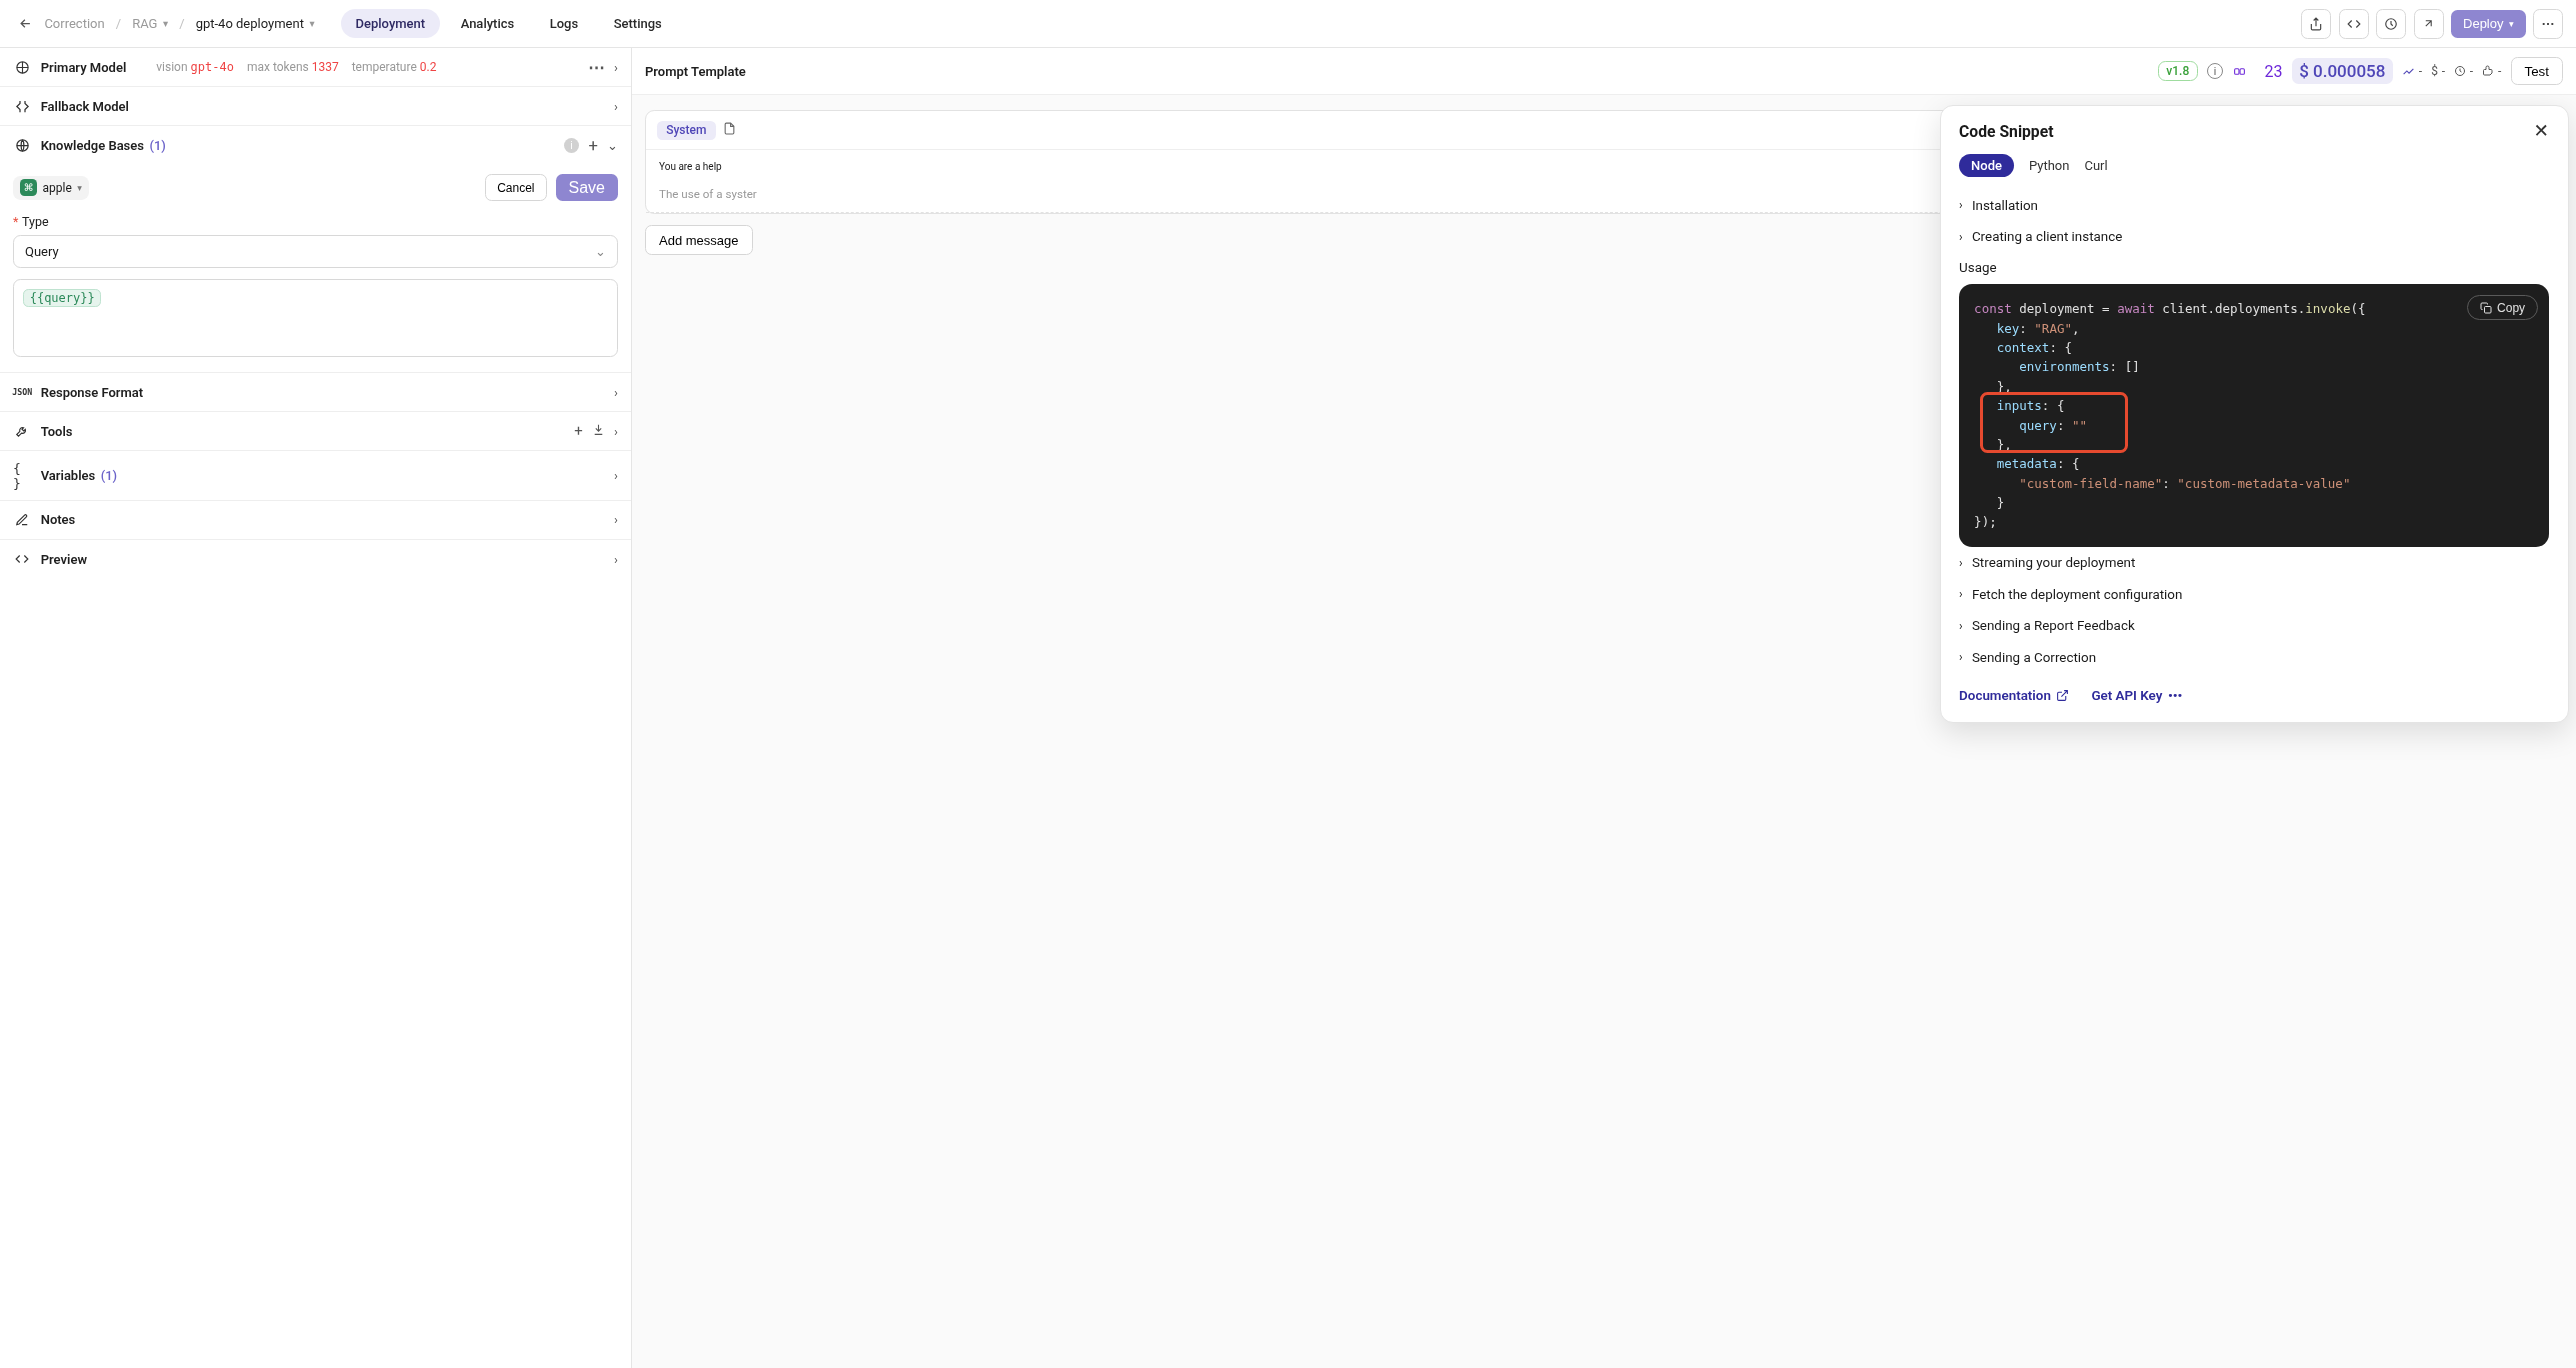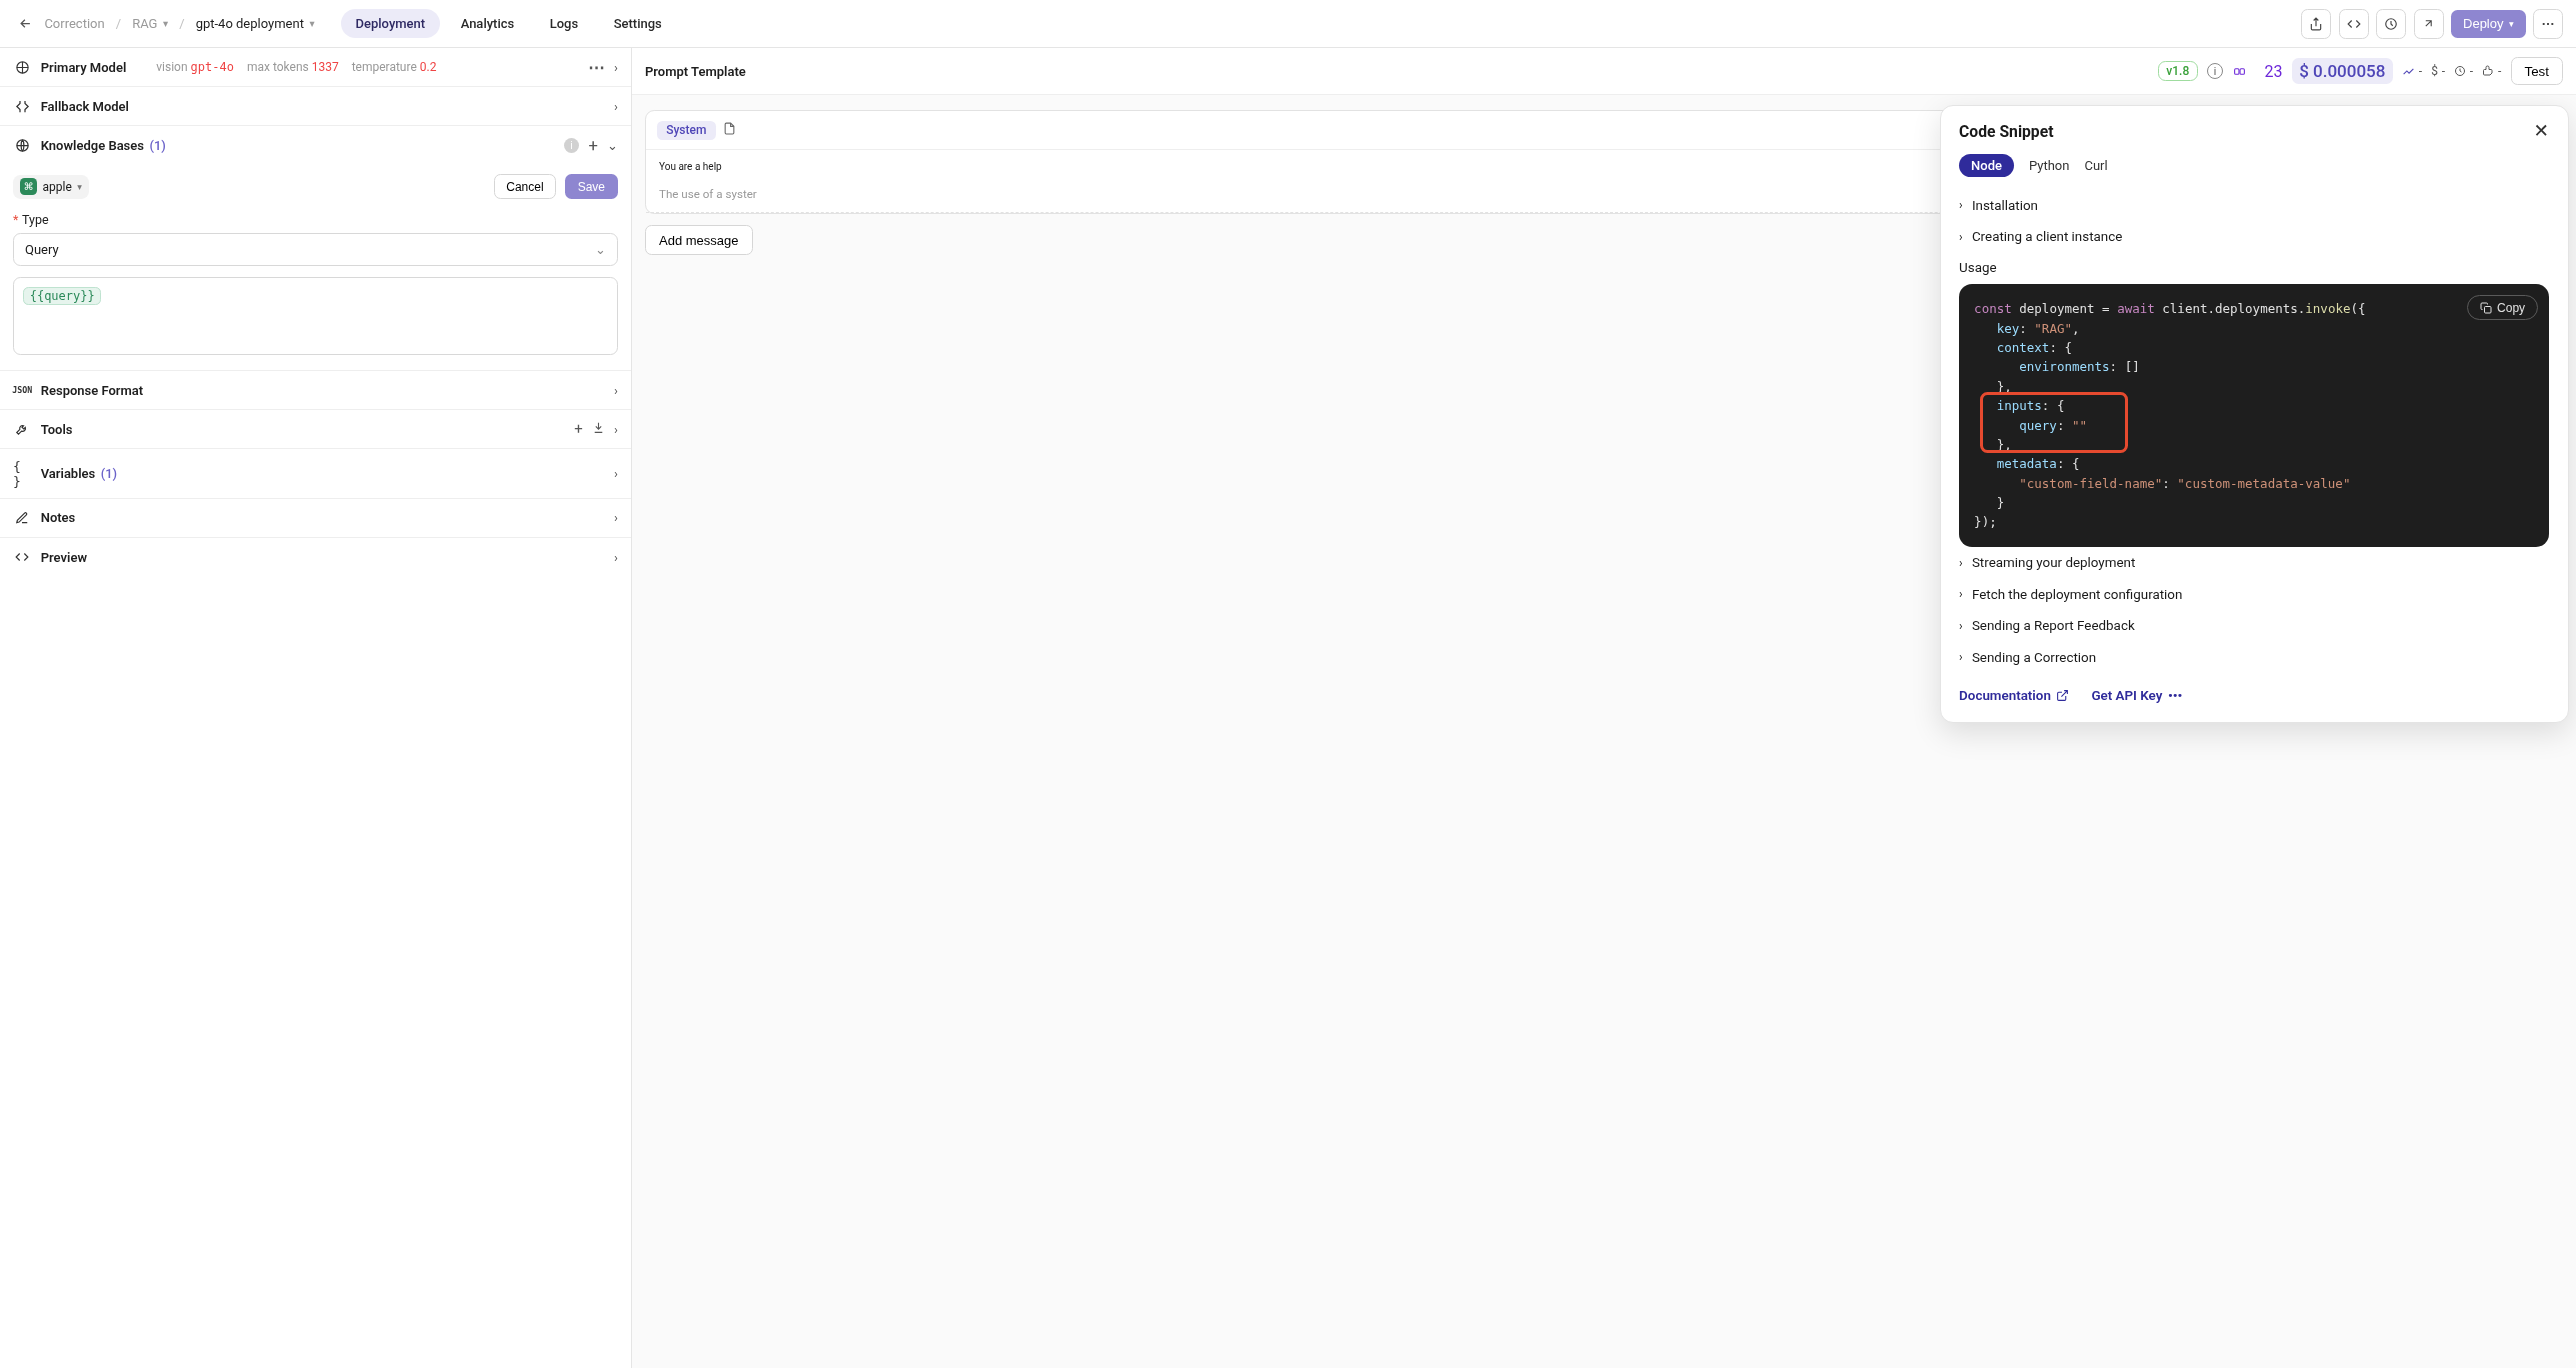--- a/index.html
+++ b/index.html
@@ -59,21 +59,21 @@
 .kb-body { padding: 9.2px 13px 15px; border-bottom: 0.9px solid #eee; }
 .kb-chips { display: flex; align-items: center; gap: 9.2px; }
 .chip {
   display: inline-flex; align-items: center; gap: 5.5px;
   background: #f3f3f3; border-radius: 7.4px; padding: 3.7px 7.4px; font-size: 12px;
 }
 .chip .kb-ico { width:16.6px; height:16.6px; background:#2c8a5a; border-radius:4.6px; display:inline-flex; align-items:center; justify-content:center; color:#fff; font-size:10.2px; }
 .chip .chev { font-size: 9.2px; color: #777; }
 .kb-btns { margin-left: auto; display: flex; gap: 9px; }
 .btn-outline { border:0.9px solid #d6d6d6; background:#fff; padding:4.6px 11px; border-radius:6.5px; font-size:12px; cursor:pointer; }
-.btn-primary { border:none; background:#8e86d0; color:#fff; padding:4.6px 13px; border-radius:6.5px; font-size:12px; cursor:pointer; }
+.btn-primary { border:none; background:#8e86d0; color:#fff; padding:4.6px 13px; border-radius:6.5px; font-size:16px; cursor:pointer; }
 .form-group { margin-top: 13px; }
 .form-label { font-size: 12.5px; color:#222; margin-bottom:5.5px; display:flex; align-items:center; gap:3.7px; }
 .form-label .req { color:#e74c3c; }
 .select-field {
   width: 100%; border:0.9px solid #d8d8d8; border-radius:7.4px; padding:8.3px 11px;
   font-size:13px; display:flex; justify-content:space-between; align-items:center; cursor:pointer;
 }
 .text-area {
   width:100%; border:0.9px solid #d8d8d8; border-radius:7.4px; padding:9.2px; margin-top:11px;
   min-height:78px; font-size:13px;

